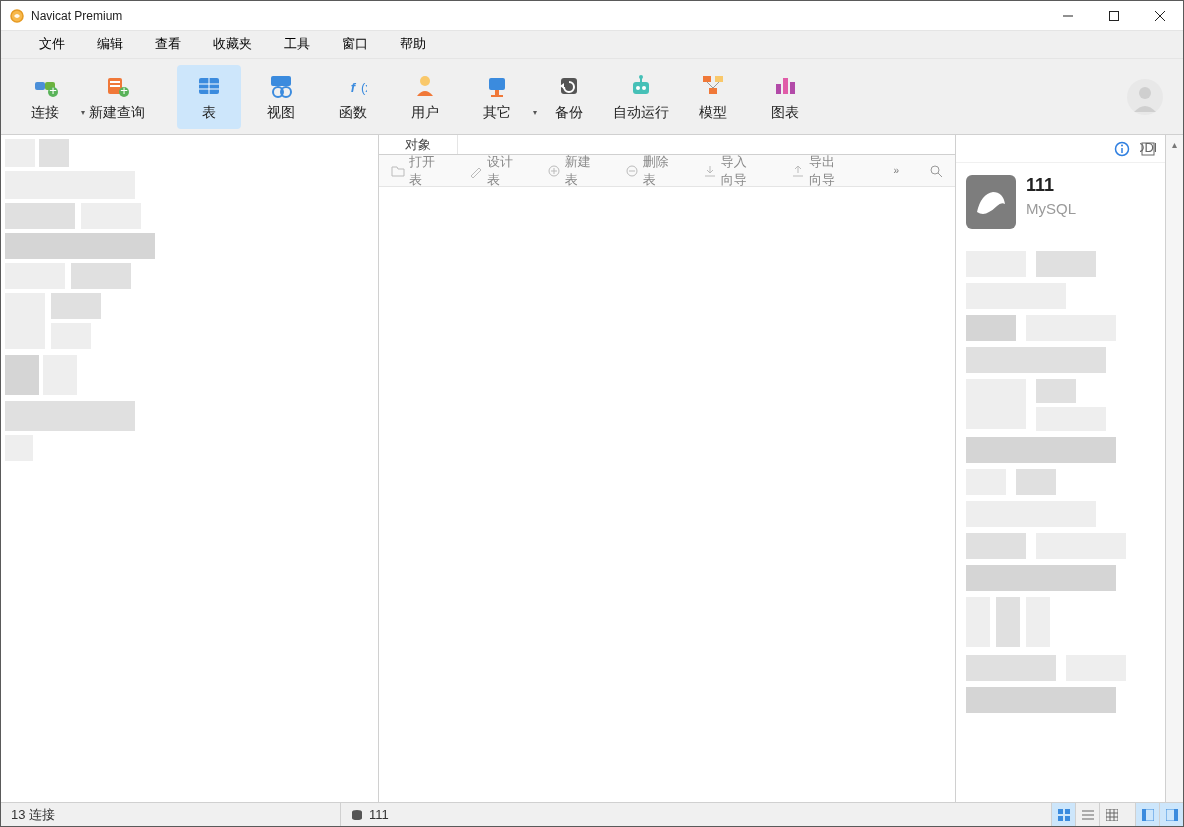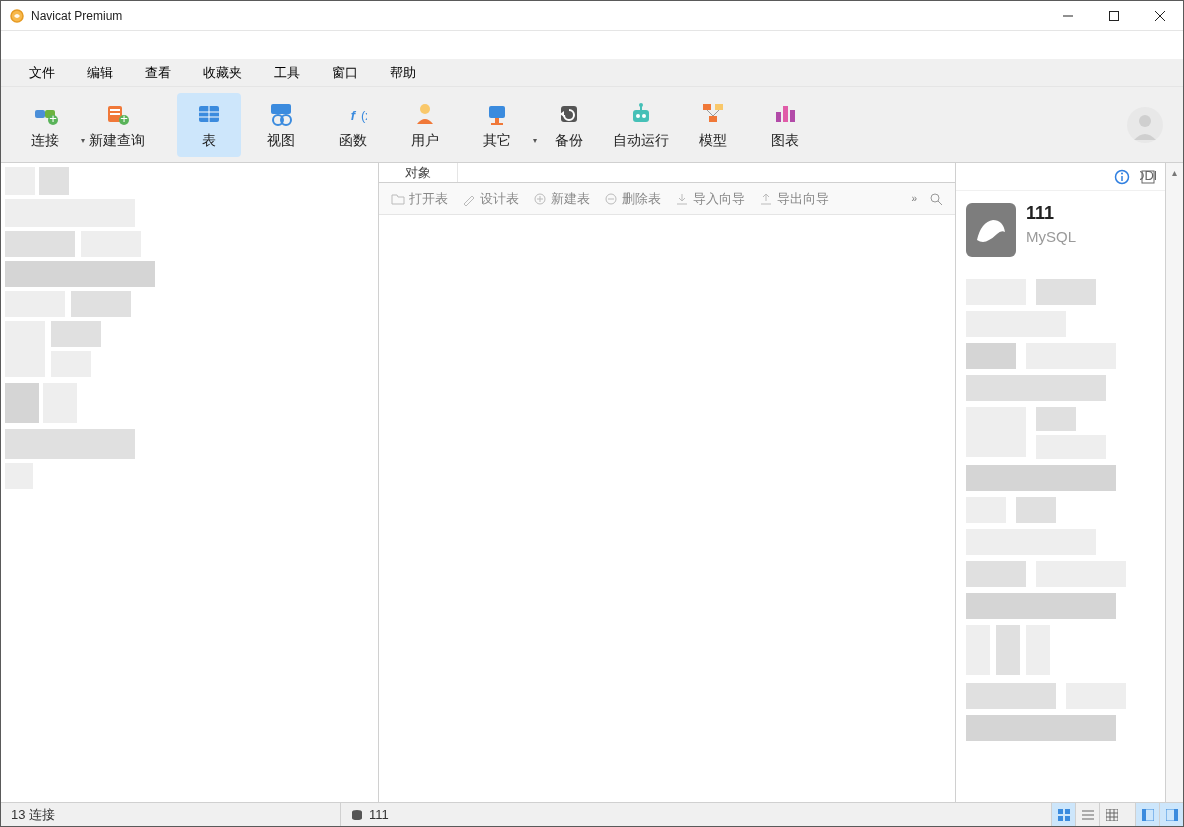--- a/index.html
+++ b/index.html
@@ -5,21 +5,21 @@
 * { margin: 0; padding: 0; box-sizing: border-box; font-family: "Microsoft YaHei", "Segoe UI", sans-serif; font-size: 13px; }
 body { width: 1184px; height: 827px; background: #fff; display: flex; flex-direction: column; border: 1px solid #5a5a5a; overflow: hidden; }
 
 
 .title-bar { height: 30px; background: #fff; display: flex; align-items: center; padding-left: 8px; border-bottom: 1px solid #e5e5e5; }
 .title-bar .app-icon { width: 16px; height: 16px; margin-right: 6px; }
 .title-bar .title { flex: 1; font-size: 12px; color: #222; }
 .title-bar .win-btn { width: 46px; height: 30px; display: flex; align-items: center; justify-content: center; cursor: pointer; }
 
 
-.menu-bar { height: 28px; background: #f0f0f0; display: flex; align-items: center; padding: 0 12px; border-bottom: 1px solid #e5e5e5; margin-top: 28px; }
+.menu-bar { height: 28px; background: #f0f0f0; display: flex; align-items: flex-start; padding: 0 22px; border-bottom: 1px solid #e5e5e5; }
 .menu-item { padding: 4px 16px; cursor: pointer; font-size: 13px; }
 
 
 .toolbar { height: 76px; background: #f0f0f0; display: flex; align-items: center; padding: 0 8px; border-bottom: 1px solid #d0d0d0; }
 .tool-btn { width: 64px; height: 64px; display: flex; flex-direction: column; align-items: center; justify-content: center; cursor: pointer; border-radius: 4px; margin: 0 4px; position: relative; }
 .tool-btn.active { background: #cde6fb; }
 .tool-btn .icon { width: 28px; height: 28px; margin-bottom: 4px; display: flex; align-items: center; justify-content: center; }
 .tool-btn .label { font-size: 14px; color: #222; }
 .tool-btn .caret { position: absolute; right: -8px; bottom: 12px; font-size: 8px; color: #555;}
 .tool-spacer { flex: 1; }
@@ -37,21 +37,21 @@
 .pix { position:absolute; background:#eee; }
 .pix.b { background:#e0e0e0; }
 .pix.c { background:#d5d5d5; }
 
 
 .center-tabs { height: 20px; display: flex; align-items: stretch; border-bottom: 1px solid #d0d0d0; }
 .center-tab { padding: 0 26px; display: flex; align-items: center; border-right: 1px solid #e5e5e5; font-size: 13px; color: #444; cursor: pointer; }
 .center-search { flex:1; border:none; padding:0 8px; font-size:13px; outline:none; }
 
 
-.center-actions { height: 32px; display: flex; align-items: center; background: #f9f9f9; border-bottom: 1px solid #e5e5e5; padding: 0 6px; gap:2px;}
+.center-actions { height: 32px; display: flex; align-items: center; background: #f9f9f9; border-bottom: 1px solid #e5e5e5; padding: 0 6px; gap:20px;}
 .act { display: flex; align-items: center; gap:4px; color:#888; padding:2px 6px; font-size:13px; cursor:pointer; border-radius:3px; }
 .act .i { width:14px; height:14px; display:flex; align-items:center; justify-content:center; }
 .act-spacer { flex:1; }
 .chevrons { font-size:10px; color:#777; margin-right:4px; cursor:pointer; }
 .center-search-icon { color:#999; cursor:pointer; margin:0 6px;}
 
 .center-body { flex:1; background:#fff; }
 
 
 .right-top { height:28px; display:flex; justify-content:flex-end; align-items:center; gap:8px; padding-right:8px; border-bottom:1px solid #f0f0f0;}

